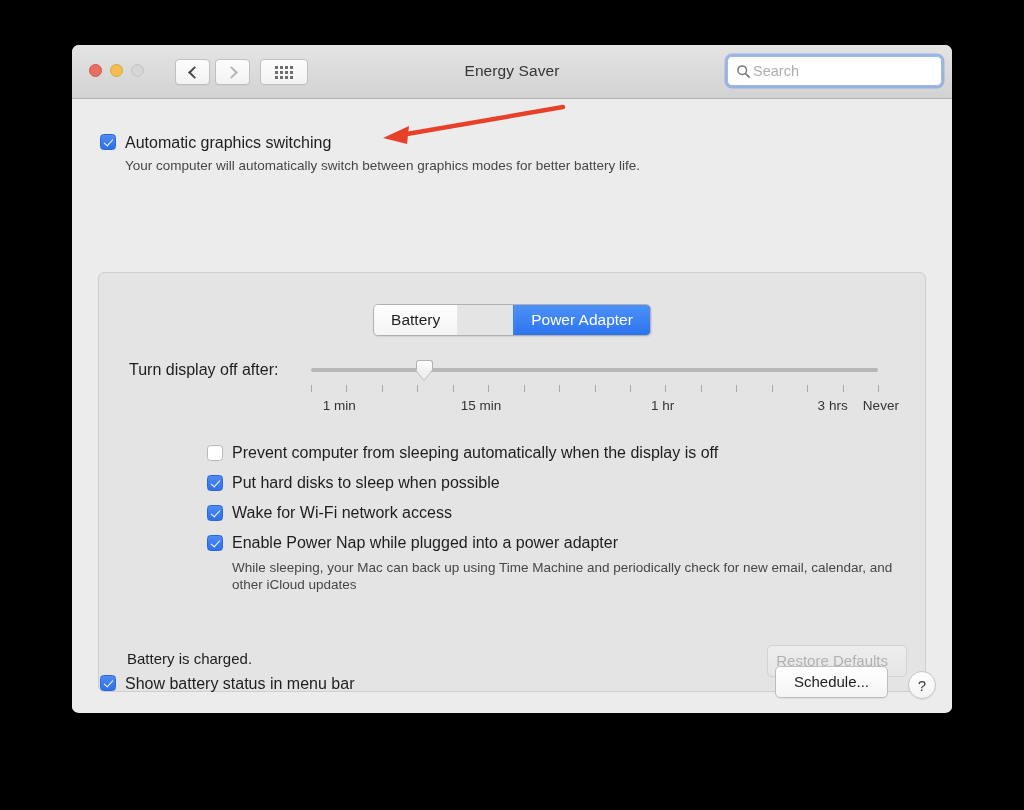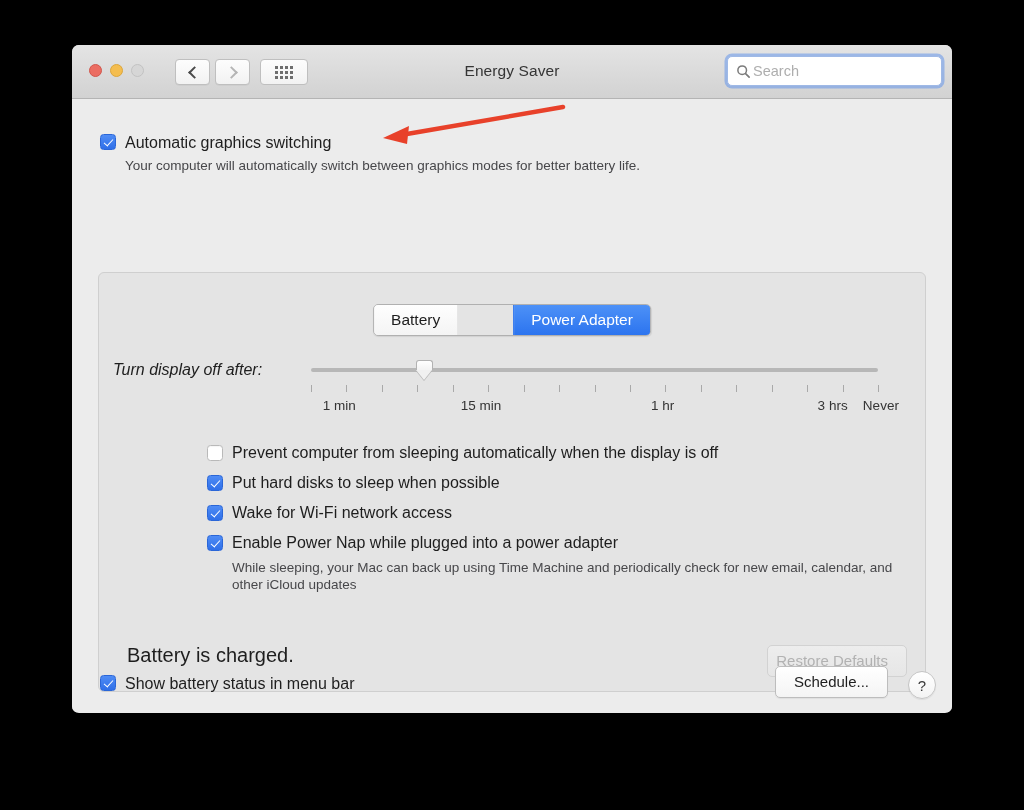--- a/index.html
+++ b/index.html
@@ -198,25 +198,24 @@
     top: 173px;
     width: 828px;
     height: 420px;
     background: #e4e4e4;
     border: 1px solid #cfcfcf;
     border-radius: 6px;
   }
 
   .slider-label {
     position: absolute;
-    left: 14px;
+    left: 30px;
     top: 88px;
     font-size: 16px;
     color: #1e1e1e;
-    font-style: italic;
   }
   .slider-wrap {
     position: absolute;
     left: 212px;
     top: 95px;
     width: 567px;
   }
   .track {
     height: 4px;
     background: #b7b7b7;
@@ -287,21 +286,21 @@
     margin-left: 25px;
     margin-top: -6px;
     line-height: 17px;
     width: 690px;
   }
 
   .battery-status {
     position: absolute;
     left: 28px;
     bottom: 24px;
-    font-size: 20px;
+    font-size: 15px;
     color: #1e1e1e;
   }
 
   .btn {
     font-family: "Liberation Sans", sans-serif;
     font-size: 15px;
     background: linear-gradient(to bottom, #ffffff, #f4f4f4);
     border: 1px solid #bdbdbd;
     border-radius: 5px;
     padding: 6px 18px 7px;

